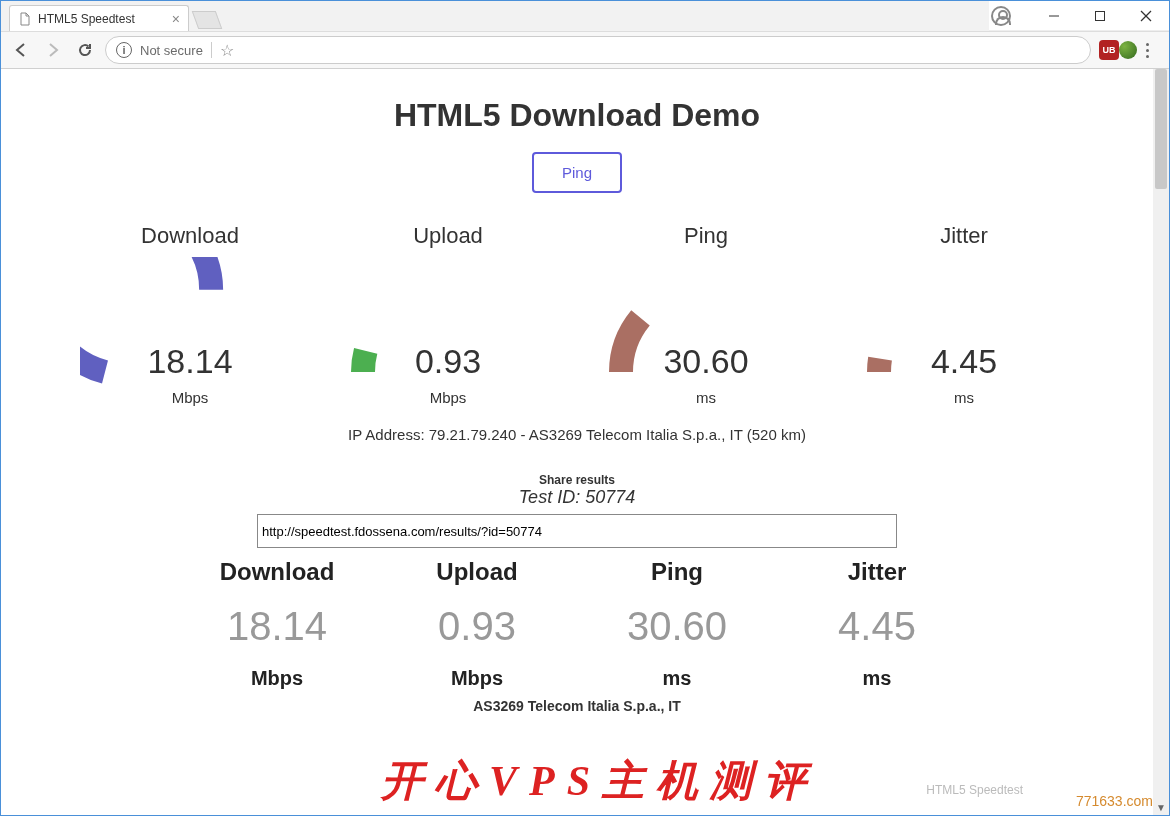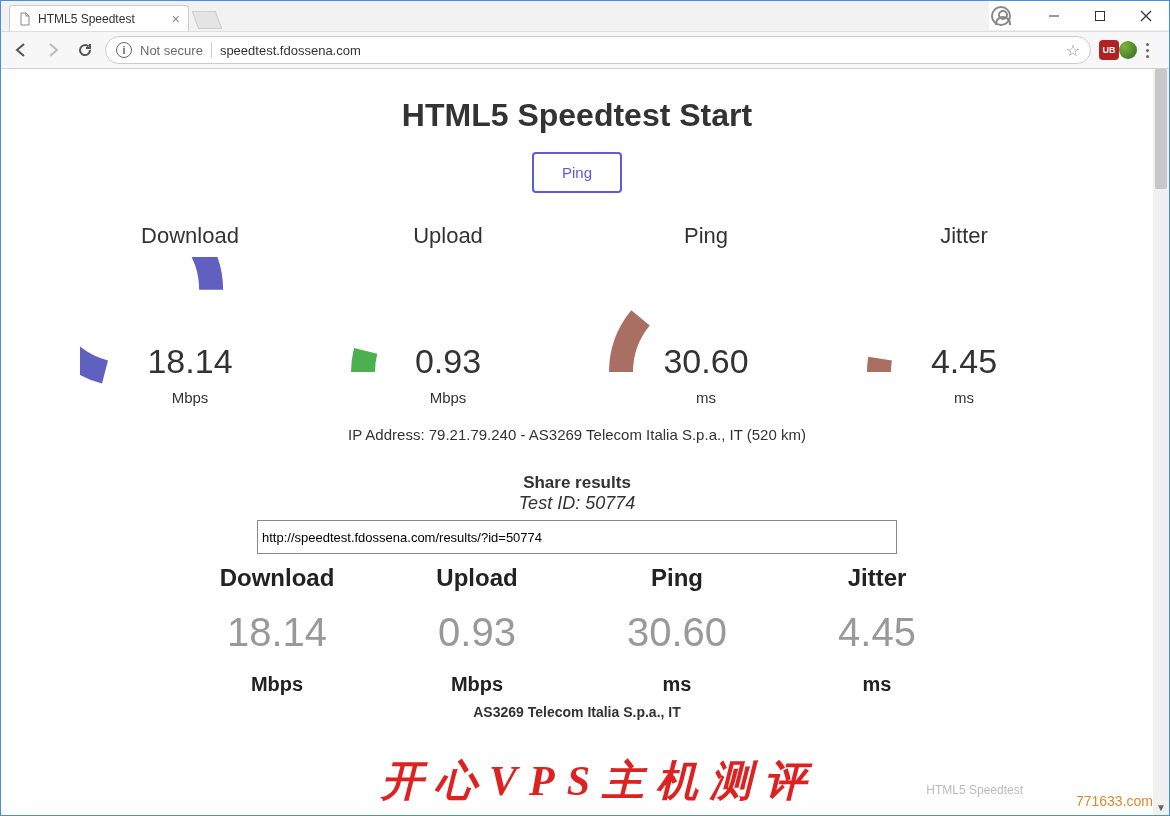--- a/index.html
+++ b/index.html
@@ -56,21 +56,21 @@
   .gauge-col { flex: 1; text-align: center; display: flex; flex-direction: column; align-items: center; }
   .gauge-label { font-size: 22px; color: #333; margin-bottom: 8px; font-weight: 400; }
   .gauge-wrap { position: relative; width: 220px; height: 130px; display: flex; align-items: flex-end; justify-content: center; }
   .gauge-wrap svg { position: absolute; top: 0; left: 0; }
   .gauge-val { position: relative; font-size: 34px; color: #333; margin-bottom: 6px; }
   .gauge-unit { font-size: 15px; color: #333; margin-top: 2px; }
 
   .ipline { font-size: 15px; color: #333; margin: 20px 0 30px; }
 
   .share-sec { margin-top: 6px; }
-  .share-head { font-size: 17px; font-weight: 700; }
+  .share-head { font-size: 12px; font-weight: 700; }
   .share-sub { font-size: 18px; margin: 0 0 6px; font-style: italic; }
   .share-input { width: 640px; height: 24px; border: 1px solid #888; font-size: 13px; padding: 16px 4px; font-family: inherit; }
 
   .results-grid { display: flex; justify-content: center; gap: 60px; margin-top: 10px; }
   .r-col { text-align: center; min-width: 140px; }
   .r-head { font-size: 24px; font-weight: 700; color: #222; }
   .r-val { font-size: 40px; color: #999; margin-top: 18px; font-weight: 400; }
   .r-unit { font-size: 20px; font-weight: 700; color: #222; margin-top: 18px; }
 
   .isp-line { font-size: 14px; font-weight: 600; margin-top: 8px; text-align: center; }
@@ -133,21 +133,20 @@
     <div class="nav-btn">
       <svg width="18" height="18" viewBox="0 0 18 18">
           <path d="M14 9a5 5 0 1 1-1.5-3.5" fill="none" stroke="#555" stroke-width="2"></path>
           <path d="M14 3v4h-4" fill="none" stroke="#555" stroke-width="2"></path>
         </svg>
     </div>
     <div class="omnibox">
       <span class="om-info">i</span>
       <span class="om-notsecure">Not secure</span>
       <span class="om-sep"></span>
-      <span class="om-addr"><span class="host">speedtest.fdossena.com</span></span>
       <span class="om-star">☆</span>
     </div>
     <div class="ext-icons">
       <div class="ub-badge">UB</div>
       <div class="circle-ico"></div>
       <div class="menu-dots">
           <span></span>
           <span></span>
           <span></span>
         </div>
@@ -155,21 +154,21 @@
   </div>
 
   <div class="vscroll">
     <div class="arrow up">▲</div>
     <div class="thumb"></div>
     <div class="arrow down">▼</div>
   </div>
 
   <div class="viewport">
     <div class="page">
-      <h1 class="title">HTML5 Speedtest Start</h1>
+      <h1 class="title">HTML5 Download Demo</h1>
       <button class="start-btn">Ping</button>
 
       <div class="gauges">
         <div class="gauge-col">
           <div class="gauge-label">Download</div>
           <div class="gauge-wrap">
               <svg width="220" height="130">
                 <path d="M 25 114.99999999999999 A 85 85 0 1 1 131.13864040901265 32.670431304066355" fill="none" stroke="#6060C0" stroke-width="24" stroke-linecap="butt"></path>
               </svg>
             <div class="gauge-val">18.14</div>

